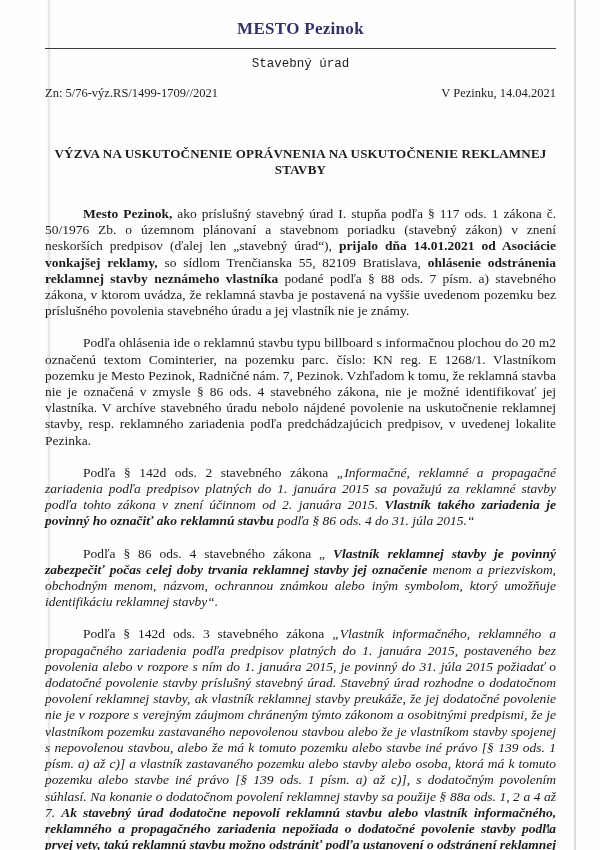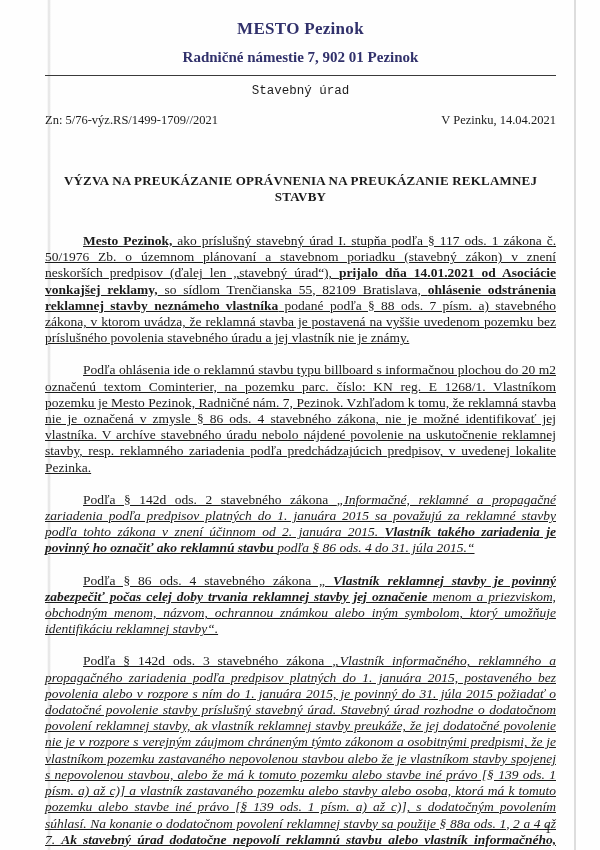--- a/index.html
+++ b/index.html
@@ -65,21 +65,20 @@
     line-height: 16px;
     letter-spacing: 0.2px;
   }
   .body-text { margin-top: 28px; }
   .para {
     font-size: 13.5px;
     line-height: 16.2px;
     text-align: justify;
     text-indent: 38px;
     margin: 0 0 16px 0;
-    text-decoration: underline;
   }
   .seg-regular { }
   .seg-bold { font-weight: bold; }
   .seg-italic { font-style: italic; }
   .seg-bolditalic { font-weight: bold; font-style: italic; }
   .page-number {
     position: absolute;
     right: 49px;
     bottom: 13px;
     font-size: 12px;
@@ -87,29 +86,28 @@
 </style>
 </head>
 <body>
 
 <div class="page" style="color: rgb(27, 27, 27);">
   <div class="scan-line-left"></div>
   <div class="scan-line-right"></div>
 
   <div class="content">
     <div class="org-name navy" style="color: rgb(49, 49, 107);">MESTO Pezinok</div>
-    <div class="org-address navy" style="color: rgb(49, 49, 107);">Radničné námestie 7,  902 01 Pezinok</div>
     <hr class="rule">
     <div class="department">Stavebný úrad</div>
     <div class="ref-row">
       <span>Zn: 5/76-výz.RS/1499-1709//2021</span>
       <span>V Pezinku, 14.04.2021</span>
     </div>
 
-    <div class="doc-title">VÝZVA NA PREUKÁZANIE OPRÁVNENIA NA PREUKÁZANIE REKLAMNEJ STAVBY</div>
+    <div class="doc-title">VÝZVA NA USKUTOČNENIE OPRÁVNENIA NA USKUTOČNENIE REKLAMNEJ STAVBY</div>
 
     <div class="body-text">
         <p class="para"><span class="seg-bold">Mesto Pezinok,</span><span class="seg-regular"> ako príslušný stavebný úrad I. stupňa podľa § 117 ods. 1 zákona č. 50/1976 Zb. o územnom plánovaní a stavebnom poriadku (stavebný zákon) v znení neskorších predpisov (ďalej len „stavebný úrad“), </span><span class="seg-bold">prijalo dňa 14.01.2021 od Asociácie vonkajšej reklamy,</span><span class="seg-regular"> so sídlom Trenčianska 55, 82109 Bratislava, </span><span class="seg-bold">ohlásenie odstránenia reklamnej stavby neznámeho vlastníka</span><span class="seg-regular"> podané podľa § 88 ods. 7 písm. a) stavebného zákona, v ktorom uvádza, že reklamná stavba je postavená na vyššie uvedenom pozemku bez príslušného povolenia stavebného úradu a jej vlastník nie je známy.</span></p>
         <p class="para"><span class="seg-regular">Podľa ohlásenia ide o reklamnú stavbu typu billboard s informačnou plochou do 20 m2 označenú textom Cominterier, na pozemku parc. číslo: KN reg. E 1268/1. Vlastníkom pozemku je Mesto Pezinok, Radničné nám. 7, Pezinok. Vzhľadom k tomu, že reklamná stavba nie je označená v zmysle § 86 ods. 4 stavebného zákona, nie je možné identifikovať jej vlastníka. V archíve stavebného úradu nebolo nájdené povolenie na uskutočnenie reklamnej stavby, resp. reklamného zariadenia podľa predchádzajúcich predpisov, v uvedenej lokalite Pezinka.</span></p>
         <p class="para"><span class="seg-regular">Podľa § 142d ods. 2 stavebného zákona </span><span class="seg-italic">„Informačné, reklamné a propagačné zariadenia podľa predpisov platných do 1. januára 2015 sa považujú za reklamné stavby podľa tohto zákona v znení účinnom od 2. januára 2015. </span><span class="seg-bolditalic">Vlastník takého zariadenia je povinný ho označiť ako reklamnú stavbu </span><span class="seg-italic">podľa § 86 ods. 4 do 31. júla 2015.“</span></p>
         <p class="para"><span class="seg-regular">Podľa § 86 ods. 4 stavebného zákona „ </span><span class="seg-bolditalic">Vlastník reklamnej stavby je povinný zabezpečiť počas celej doby trvania reklamnej stavby jej označenie </span><span class="seg-italic">menom a priezviskom, obchodným menom, názvom, ochrannou známkou alebo iným symbolom, ktorý umožňuje identifikáciu reklamnej stavby“.</span></p>
         <p class="para"><span class="seg-regular">Podľa § 142d ods. 3 stavebného zákona </span><span class="seg-italic">„Vlastník informačného, reklamného a propagačného zariadenia podľa predpisov platných do 1. januára 2015, postaveného bez povolenia alebo v rozpore s ním do 1. januára 2015, je povinný do 31. júla 2015 požiadať o dodatočné povolenie stavby príslušný stavebný úrad. Stavebný úrad rozhodne o dodatočnom povolení reklamnej stavby, ak vlastník reklamnej stavby preukáže, že jej dodatočné povolenie nie je v rozpore s verejným záujmom chráneným týmto zákonom a osobitnými predpismi, že je vlastníkom pozemku zastavaného nepovolenou stavbou alebo že je vlastníkom stavby spojenej s nepovolenou stavbou, alebo že má k tomuto pozemku alebo stavbe iné právo [§ 139 ods. 1 písm. a) až c)] a vlastník zastavaného pozemku alebo stavby alebo osoba, ktorá má k tomuto pozemku alebo stavbe iné právo [§ 139 ods. 1 písm. a) až c)], s dodatočným povolením súhlasí. Na konanie o dodatočnom povolení reklamnej stavby sa použije § 88a ods. 1, 2 a 4 až 7. </span><span class="seg-bolditalic">Ak stavebný úrad dodatočne nepovolí reklamnú stavbu alebo vlastník informačného, reklamného a propagačného zariadenia nepožiada o dodatočné povolenie stavby podľa prvej vety, takú reklamnú stavbu možno odstrániť podľa ustanovení o odstránení reklamnej stavby podľa tohto zákona v znení účinnom od 2. januára 2015.“</span></p>
       </div>
   </div>
 

